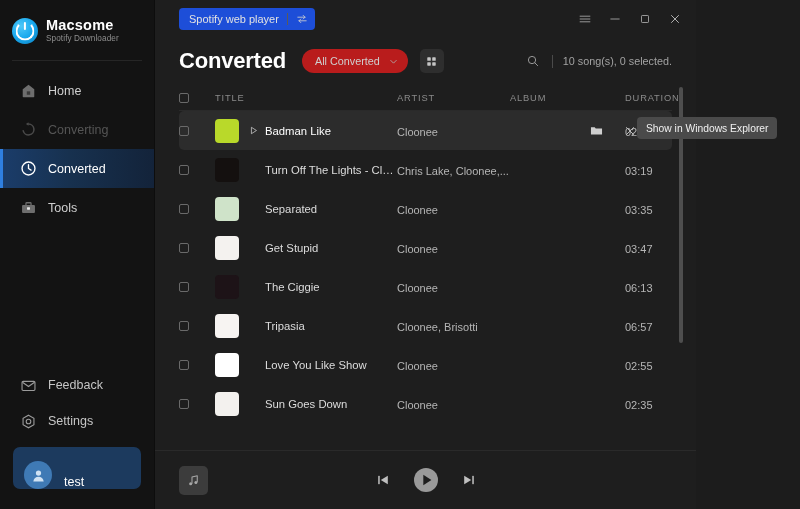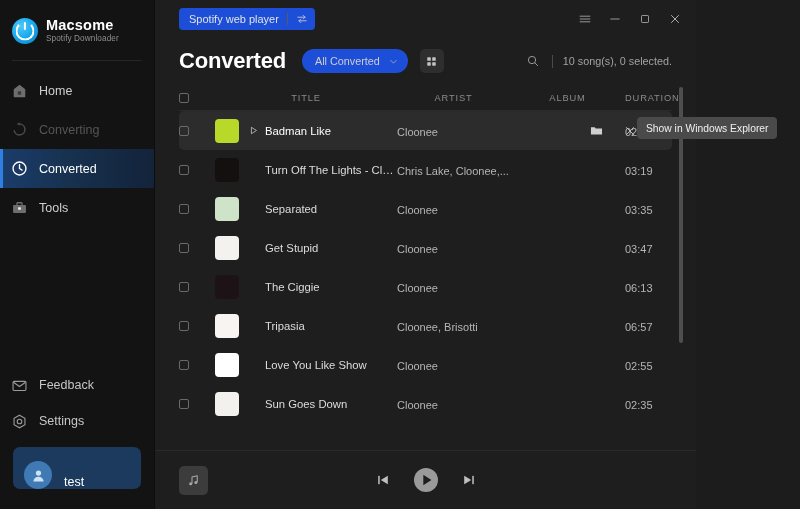--- a/index.html
+++ b/index.html
@@ -37,21 +37,21 @@
   }
   .brand-text { display:flex; flex-direction:column; line-height:1.05; }
   .brand-name { font-size:14.5px; font-weight:bold; color:#ffffff; letter-spacing:.2px; }
   .brand-sub  { font-size:8.2px; color:#8e8e8e; margin-top:2px; letter-spacing:.1px; }
 
   .brand-divider { height:1px; background:#262626; margin:12px 12px 6px 12px; }
 
   .nav { margin-top:4px; }
   .nav-item {
     position:relative; display:flex; align-items:center; gap:11px;
-    height:39px; padding-left:11px; cursor:pointer;
+    height:39px; padding-left:20px; cursor:pointer;
     font-size:12.5px; color:#cfcfcf;
   }
   .nav-item.disabled { color:#555555; }
   .nav-item.active {
     background:linear-gradient(90deg, #1b3d6b 0%, #17314f 45%, #13233a 100%);
     color:#ffffff;
   }
   .nav-item.active::before{
     content:""; position:absolute; left:0; top:0; bottom:0; width:3px; background:#2f7fe0;
   }
@@ -88,41 +88,40 @@
   .pill-sep { width:1px; height:12px; background:#5a5a5a; }
   .titlebar-spacer { flex:1 1 auto; }
   .wbtn {
     width:30px; height:30px; display:flex; align-items:center; justify-content:center;
     cursor:pointer; border-radius:3px;
   }
 
   .page-head { height:48px; display:flex; align-items:center; padding:0 24px 0 24px; flex:0 0 48px; }
   .page-title { font-size:22px; font-weight:bold; color:#ffffff; letter-spacing:-.2px; }
   .filter-select {
-    margin-left:16px; height:24px; min-width:98px; border-radius:12px; background:#1d4ed8;
+    margin-left:16px; height:24px; min-width:98px; border-radius:12px; background:#b91c1c;
     display:flex; align-items:center; justify-content:space-between;
     padding:0 9px 0 13px; gap:8px; cursor:pointer;
   }
   .filter-select .lbl { font-size:10.8px; color:#cfcfcf; }
   .grid-btn {
     margin-left:12px; width:24px; height:24px; border-radius:5px; background:#2e2e2e;
     display:flex; align-items:center; justify-content:center; cursor:pointer;
   }
   .head-spacer { flex:1 1 auto; }
   .search-btn { width:22px; height:22px; display:flex; align-items:center; justify-content:center; cursor:pointer; }
   .head-sep { width:1px; height:13px; background:#4a4a4a; margin:0 10px 0 8px; }
   .song-count { font-size:10.8px; color:#a2a2a2; }
 
   
   .table-wrap { flex:1 1 auto; position:relative; min-height:0; padding:0 24px 0 24px; }
   .thead {
     display:flex; align-items:center; height:26px;
     font-size:9.3px; color:#8b8b8b; letter-spacing:.85px;
     border-bottom:1px solid #2a2a2a;
-    text-align:center;
   }
   .c-check { width:36px; flex:0 0 36px; display:flex; align-items:center; }
   .c-title { width:182px; flex:0 0 182px; }
   .c-artist{ width:113px; flex:0 0 113px; }
   .c-album { width:115px; flex:0 0 115px; }
   .c-dur   { flex:1 1 auto; }
 
   .cbox {
     width:10px; height:10px; border:1px solid #6a6a6a; border-radius:2px;
     display:block; cursor:pointer;

